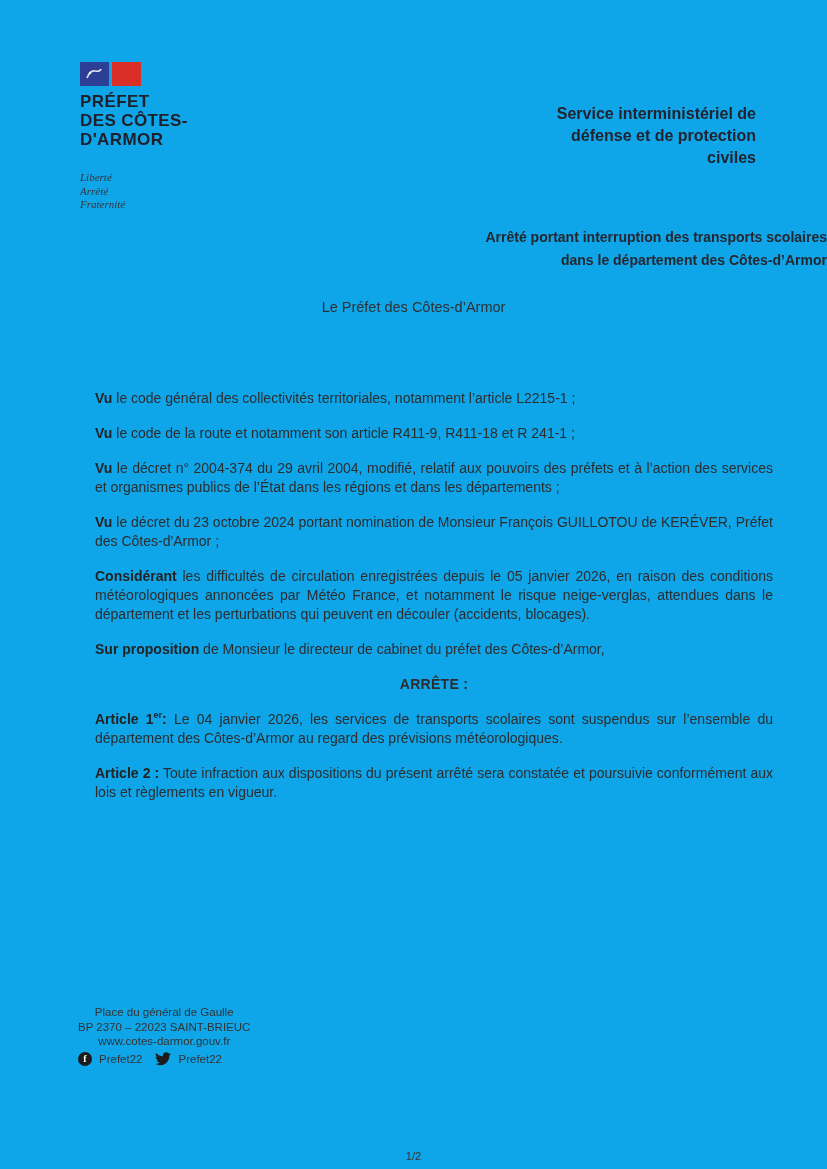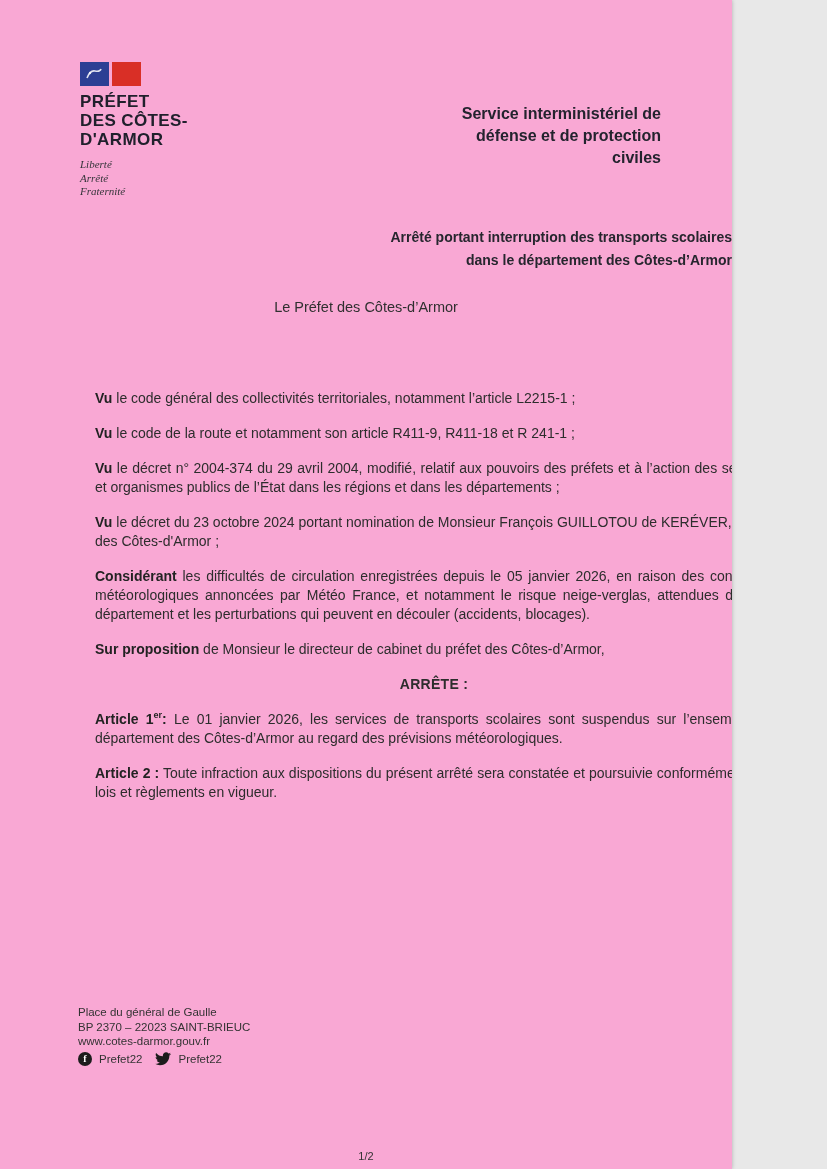--- a/index.html
+++ b/index.html
@@ -1,41 +1,41 @@
 <!DOCTYPE html>
 <html><head>
 <meta charset="utf-8">
 <style>
   * { margin:0; padding:0; box-sizing:border-box; }
   html,body { background:#e8e8e8; }
   body { font-family:"Liberation Sans", sans-serif; }
   .page {
     position:relative;
-    width:732px; height:1169px;
-    background:#f9a8d4;
+    width:827px; height:1169px;
+    background:#0ea5e9;
     color:#2b2b2b;
     overflow:hidden;
     box-shadow:0 0 4px rgba(0,0,0,.25);
   }
   
   .logo-block { position:absolute; left:80px; top:62px; }
   .flags { display:flex; gap:3px; height:24px; }
   .flag { width:29px; height:24px; display:inline-block; }
   .flag-blue { position:relative; }
   .flag-blue svg { display:block; width:29px; height:24px; }
   .logo-title {
     margin-top:6px;
     font-weight:bold;
     font-size:17px;
     line-height:19px;
     letter-spacing:.4px;
     color:#20202c;
   }
   .motto {
-    margin-top:9px;
+    margin-top:22px;
     font-family:"Liberation Serif", serif;
     font-style:italic;
     font-size:11px;
     line-height:13.5px;
     color:#35353a;
   }
   .service {
     position:absolute;
     top:103px; right:71px;
     text-align:right;
@@ -76,20 +76,21 @@
   .body-text b { color:#232323; }
   .arrete-heading { text-align:center; font-weight:bold; letter-spacing:.3px; }
   sup { font-size:9px; vertical-align:super; line-height:0; }
   
   .doc-footer {
     position:absolute;
     left:78px; top:1005px;
     font-size:11.5px;
     line-height:14.5px;
     color:#333;
+    text-align:center;
   }
   .social { display:flex; align-items:center; gap:7px; margin-top:3px; }
   .fb-icon {
     width:14px; height:14px; border-radius:50%;
     background:#1c1c1c; color:#fff;
     display:inline-flex; align-items:center; justify-content:center;
     font-size:10px; font-weight:bold;
     font-family:"Liberation Serif", serif;
   }
   .tw-icon svg { display:block; width:16px; height:14px; fill:#1c1c1c; }
@@ -145,21 +146,21 @@
   <main class="body-text">
     <p><b>Vu</b><span> le code général des collectivités territoriales, notamment l’article L2215-1 ;</span></p>
     <p><b>Vu</b><span> le code de la route et notamment son article R411-9, R411-18 et R 241-1 ;</span></p>
     <p><b>Vu</b><span> le décret n° 2004-374 du 29 avril 2004, modifié, relatif aux pouvoirs des préfets et à l’action des services et organismes publics de l’État dans les régions et dans les départements ;</span></p>
     <p><b>Vu</b><span> le décret du 23 octobre 2024 portant nomination de Monsieur François GUILLOTOU de KERÉVER, Préfet des Côtes-d'Armor ;</span></p>
     <p><b>Considérant</b><span> les difficultés de circulation enregistrées depuis le 05 janvier 2026, en raison des conditions météorologiques annoncées par Météo France, et notamment le risque neige-verglas, attendues dans le département et les perturbations qui peuvent en découler (accidents, blocages).</span></p>
     <p><b>Sur proposition</b><span> de Monsieur le directeur de cabinet du préfet des Côtes-d’Armor,</span></p>
 
     <p class="arrete-heading">ARRÊTE :</p>
 
-    <p><b><span>Article 1</span><sup>er</sup><span>:</span></b><span> Le 01 janvier 2026, les services de transports scolaires sont suspendus sur l’ensemble du département des Côtes-d’Armor au regard des prévisions météorologiques.</span></p>
+    <p><b><span>Article 1</span><sup>er</sup><span>:</span></b><span> Le 04 janvier 2026, les services de transports scolaires sont suspendus sur l’ensemble du département des Côtes-d’Armor au regard des prévisions météorologiques.</span></p>
     <p><b>Article 2 :</b><span> Toute infraction aux dispositions du présent arrêté sera constatée et poursuivie conformément aux lois et règlements en vigueur.</span></p>
   </main>
 
   <footer class="doc-footer">
     <div>Place du général de Gaulle</div>
     <div>BP 2370 – 22023 SAINT-BRIEUC</div>
     <div>www.cotes-darmor.gouv.fr</div>
     <div class="social">
       <span class="fb-icon">f</span>
       <span class="handle">Prefet22</span>

